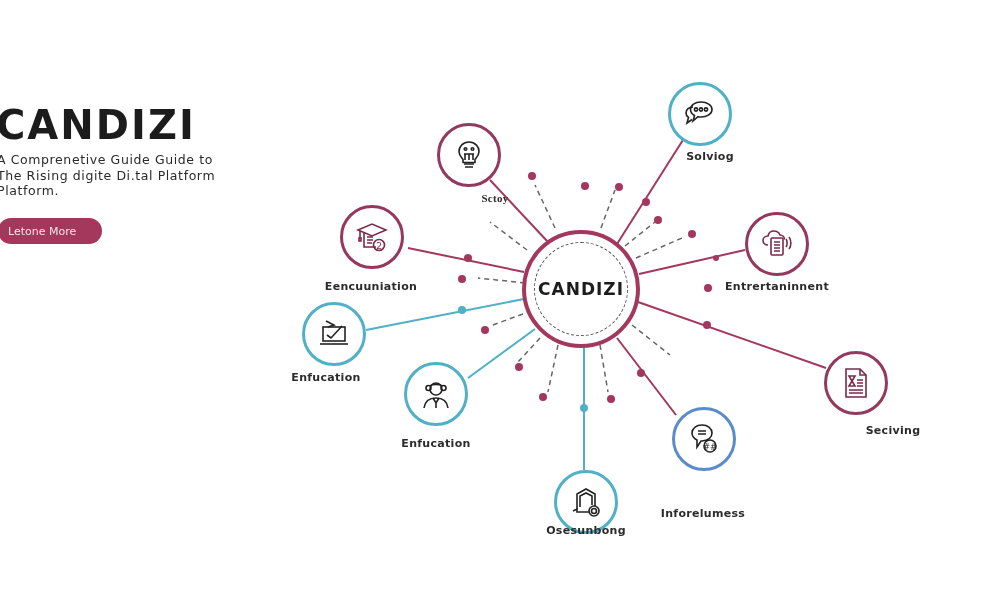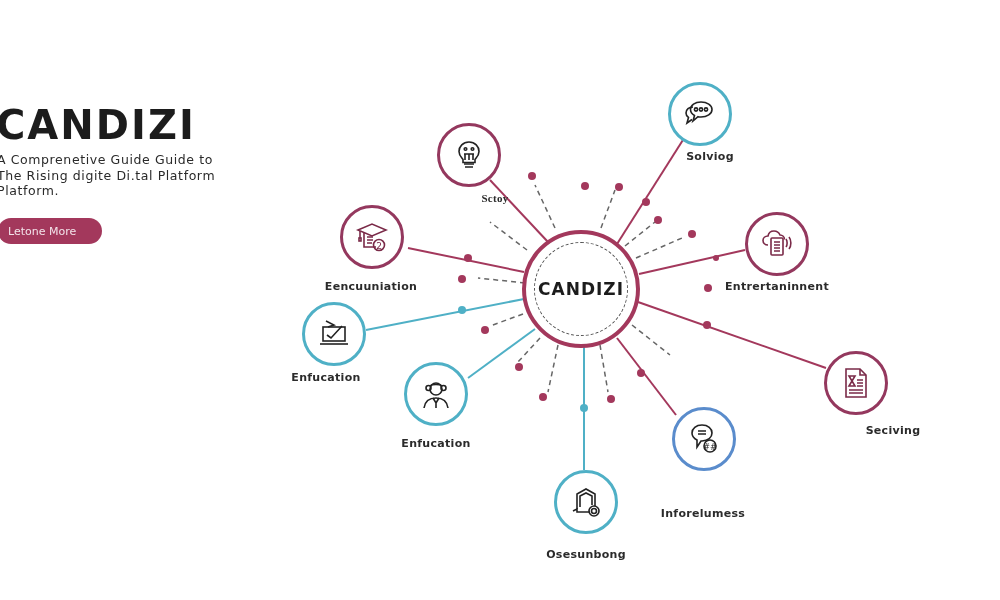--- a/index.html
+++ b/index.html
@@ -205,21 +205,21 @@
 
 <div class="node t" style="left:554px;top:470px;">
   <svg viewBox="0 0 34 34" fill="none" stroke="#222" stroke-width="1.6">
     <path d="M8 24V9l9-5 9 5v12"></path>
     <path d="M11 22V11l6-3 6 3v9"></path>
     <path d="M4 26l4-2v3h13"></path>
     <circle cx="25" cy="26" r="5"></circle>
       <circle cx="25" cy="26" r="2.5"></circle>
   </svg>
 </div>
-<span class="lbl" style="left:586px;top:548px;">Osesunbong</span>
+<span class="lbl" style="left:586px;top:524px;">Osesunbong</span>
 
 <div class="node b" style="left:672px;top:407px;">
   <svg viewBox="0 0 34 34" fill="none" stroke="#222" stroke-width="1.6">
     <path d="M15 3c6 0 10 3.5 10 8s-4 8-10 8h-1l-4 6v-7C7 16.5 5 14 5 11c0-4.5 4-8 10-8z"></path>
     <path d="M11 9h8M11 12h8"></path>
     <circle cx="23" cy="24" r="6"></circle>
     <text x="23" y="27.5" text-anchor="middle" font-size="8" font-style="italic" font-family="DejaVu Sans, sans-serif" fill="#222" stroke="none">##</text>
   </svg>
 </div>
 <span class="lbl" style="left:703px;top:479px;margin-top:28px;">Inforelumess</span>

